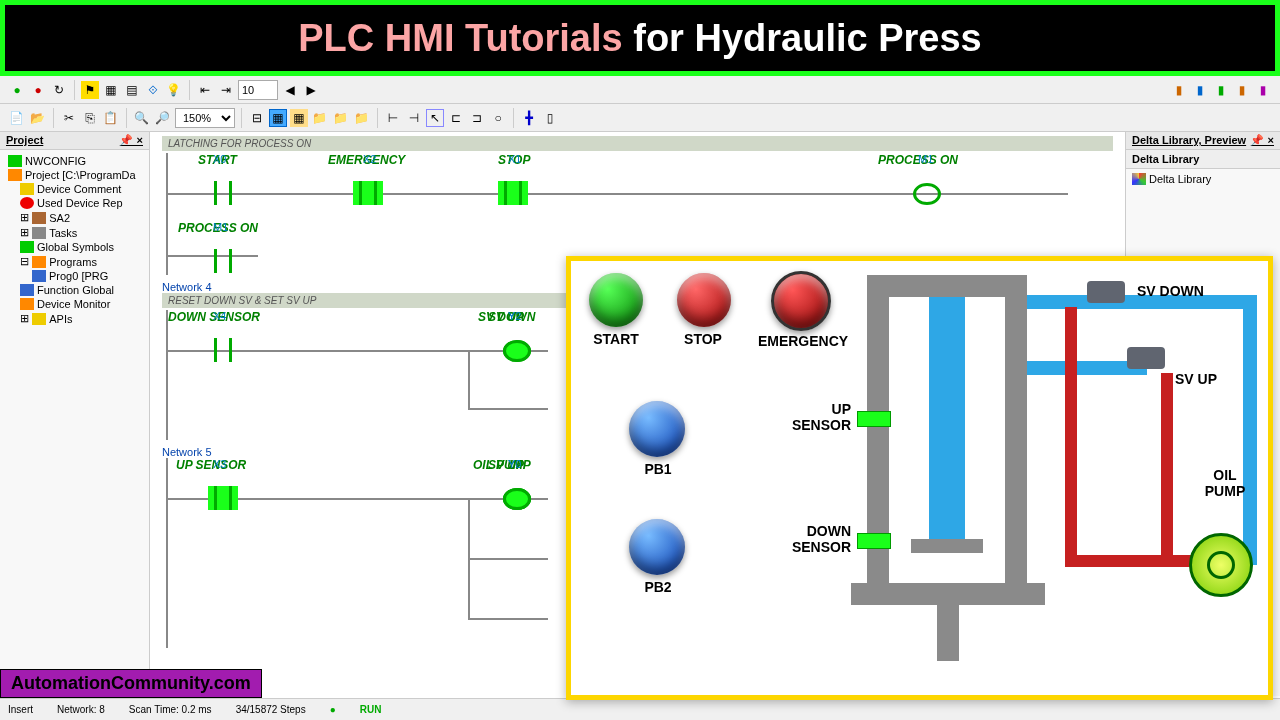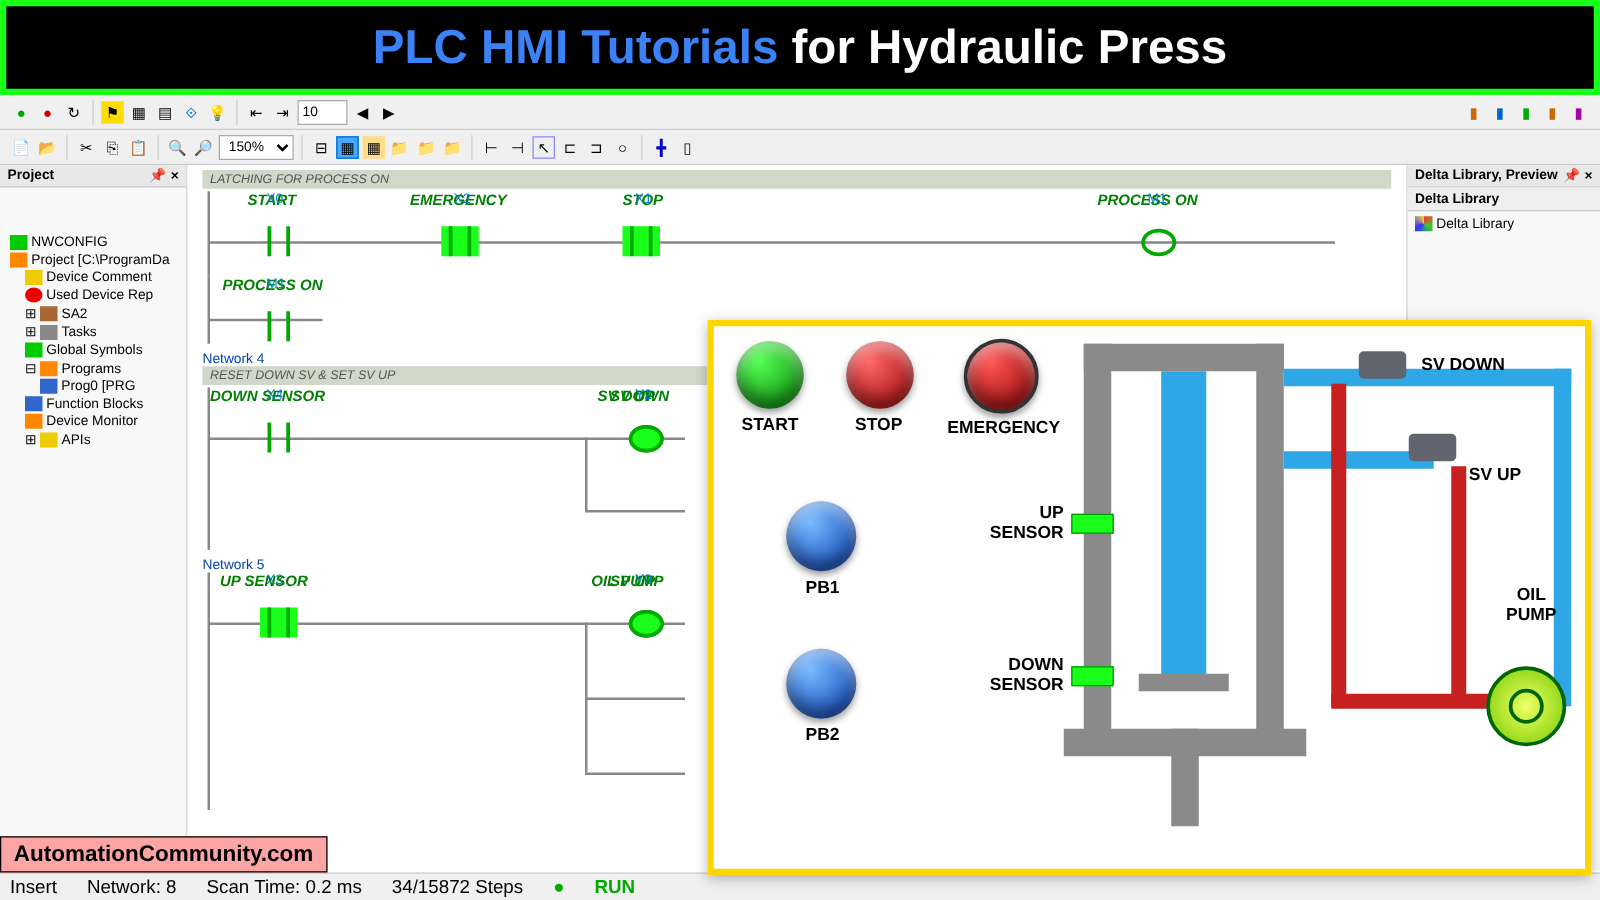--- a/index.html
+++ b/index.html
@@ -1,32 +1,32 @@
 <!DOCTYPE html>
 <html><head>
 <meta charset="utf-8">
 <style>
 * { margin: 0; padding: 0; box-sizing: border-box; font-family: Arial, sans-serif; }
 body { width: 1280px; height: 720px; background: #fff; overflow: hidden; position: relative; }
 
 .banner { background: #000; border: 5px solid #1aff1a; height: 76px; display: flex; align-items: center; justify-content: center; }
 .banner-text { font-size: 38px; font-weight: 900; color: #fff; }
-.banner-text .accent { color: #3b82f6; }
+.banner-text .accent { color: #fca5a5; }
 
 .toolbar { height: 28px; background: #f0f0f0; border-bottom: 1px solid #ccc; display: flex; align-items: center; padding: 2px 8px; gap: 3px; }
 .toolbar2 { height: 28px; background: #f0f0f0; border-bottom: 1px solid #ccc; display: flex; align-items: center; padding: 2px 8px; gap: 3px; }
 .tb-icon { width: 18px; height: 18px; display: inline-flex; align-items: center; justify-content: center; font-size: 12px; border: 1px solid transparent; }
 .tb-sep { width: 1px; height: 20px; background: #ccc; margin: 0 3px; }
 .tb-combo { height: 20px; font-size: 11px; border: 1px solid #aaa; padding: 0 3px; background: #fff; }
 
 .workspace { display: flex; height: 564px; position: relative; }
 
 .panel-left { width: 150px; background: #f8f8f8; border-right: 1px solid #ccc; font-size: 11px; }
-.panel-header { background: #e8e8e8; padding: 2px 6px; font-weight: bold; border-bottom: 1px solid #ccc; display: flex; justify-content: space-between; }
-.tree { padding: 4px; margin-top: 33px; }
+.panel-header { background: #e8e8e8; padding: 2px 6px; font-weight: bold; border-bottom: 1px solid #ccc; display: flex; justify-content: space-between; text-decoration: underline; }
+.tree { padding: 4px; }
 .tree-item { padding: 1px 0 1px 4px; display: flex; align-items: center; gap: 3px; white-space: nowrap; overflow: hidden; }
 .tree-item.lvl1 { padding-left: 16px; }
 .tree-item.lvl2 { padding-left: 28px; }
 .tree-icon { width: 14px; height: 12px; display: inline-block; }
 .ic-green { background: #0c0; }
 .ic-orange { background: #f80; }
 .ic-yellow { background: #ec0; }
 .ic-red { background: #e00; border-radius: 50%; }
 .ic-brown { background: #a63; }
 .ic-blue { background: #36c; }
@@ -58,22 +58,22 @@
 .hmi-body { position: relative; height: calc(100% - 28px); }
 .btn3d { position: absolute; border-radius: 50%; box-shadow: inset 0 -8px 12px rgba(0,0,0,.4), inset 0 6px 10px rgba(255,255,255,.5), 0 3px 6px rgba(0,0,0,.4); }
 .btn-lbl { position: absolute; font-weight: bold; font-size: 14px; text-align: center; }
 .press-frame { position: absolute; background: #8a8a8a; }
 .piston { position: absolute; background: #2ea7e6; }
 .pipe { position: absolute; background: #2ea7e6; }
 .pipe-red { position: absolute; background: #c62020; }
 .sensor-ind { position: absolute; width: 34px; height: 16px; background: #1aff1a; border: 1px solid #090; }
 .sv-valve { position: absolute; width: 38px; height: 22px; background: #606570; border-radius: 4px; }
 
-.watermark { position: absolute; left: 0; bottom: 22px; background: #fca5a5; border: 1px solid #000; padding: 3px 10px; font-size: 18px; font-weight: bold; z-index: 60; }
-.statusbar { position: absolute; bottom: 0; left: 0; right: 0; height: 22px; background: #f0f0f0; border-top: 1px solid #ccc; display: flex; align-items: center; font-size: 15px; padding: 0 8px; gap: 24px; }
+.watermark { position: absolute; left: 0; bottom: 22px; background: #a21caf; border: 1px solid #000; padding: 3px 10px; font-size: 18px; font-weight: bold; z-index: 60; }
+.statusbar { position: absolute; bottom: 0; left: 0; right: 0; height: 22px; background: #f0f0f0; border-top: 1px solid #ccc; display: flex; align-items: center; font-size: 10px; padding: 0 8px; gap: 24px; }
 .statusbar .run { color: #0a0; font-weight: bold; }
 </style>
 </head>
 <body>
 
 <div class="banner">
   <div class="banner-text">
     <span class="accent">PLC HMI Tutorials</span><span> for Hydraulic Press</span>
   </div>
 </div>
@@ -161,21 +161,21 @@
           <span class="tree-icon ic-green"></span>
           <span>Global Symbols</span>
         </div>
       <div class="tree-item lvl1">⊟ <span class="tree-icon ic-orange"></span><span>Programs</span></div>
       <div class="tree-item lvl2">
           <span class="tree-icon ic-blue"></span>
           <span>Prog0 [PRG</span>
         </div>
       <div class="tree-item lvl1">
           <span class="tree-icon ic-blue"></span>
-          <span>Function Blocks</span>
+          <span>Function Global</span>
         </div>
       <div class="tree-item lvl1">
           <span class="tree-icon ic-orange"></span>
           <span>Device Monitor</span>
         </div>
       <div class="tree-item lvl1">⊞ <span class="tree-icon ic-yellow"></span><span>APIs</span></div>
     </div>
   </div>
 
   <div class="panel-center">

